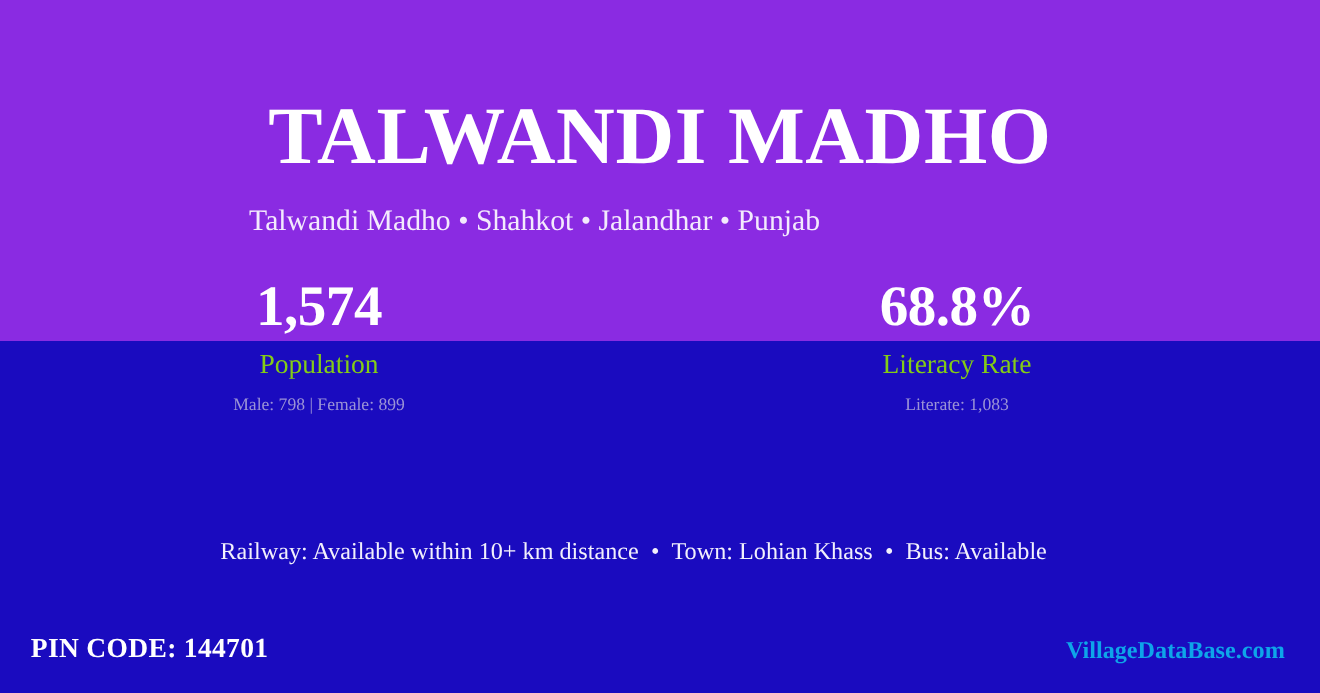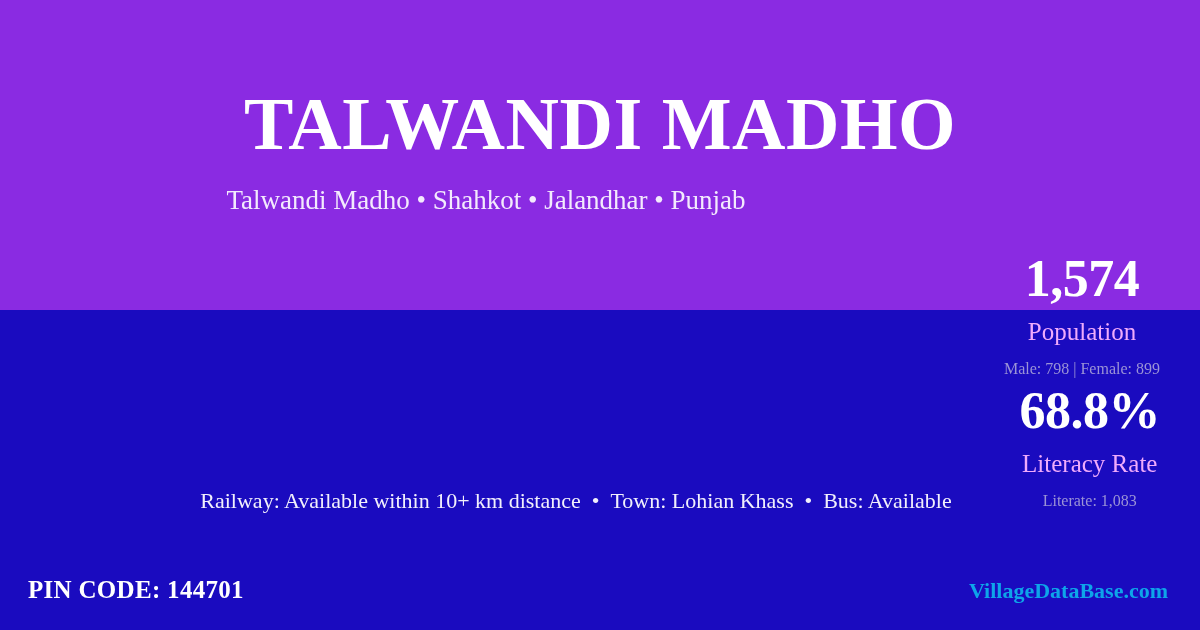--- a/index.html
+++ b/index.html
@@ -56,37 +56,36 @@
     white-space: nowrap;
   }
 
   
   #stats-row {
     position: absolute;
     left: 0;
     top: 248px;
     width: 1160px;
     display: flex;
-    flex-direction: column;
-    align-items: flex-end;
+    flex-direction: row;
   }
   .stat-col {
     flex: 1 1 0;
     text-align: center;
   }
   .stat-value {
     color: #FFFFFF;
     font-size: 52px;
     line-height: 62px;
     font-weight: bold;
     letter-spacing: -0.5px;
     white-space: nowrap;
   }
   .stat-label {
-    color: #f0abfc;
+    color: #84cc16;
     font-size: 25px;
     line-height: 32px;
     font-weight: normal;
     margin-top: 6px;
     white-space: nowrap;
   }
   .stat-sub {
     color: #9B93D6;
     font-size: 16px;
     line-height: 22px;

